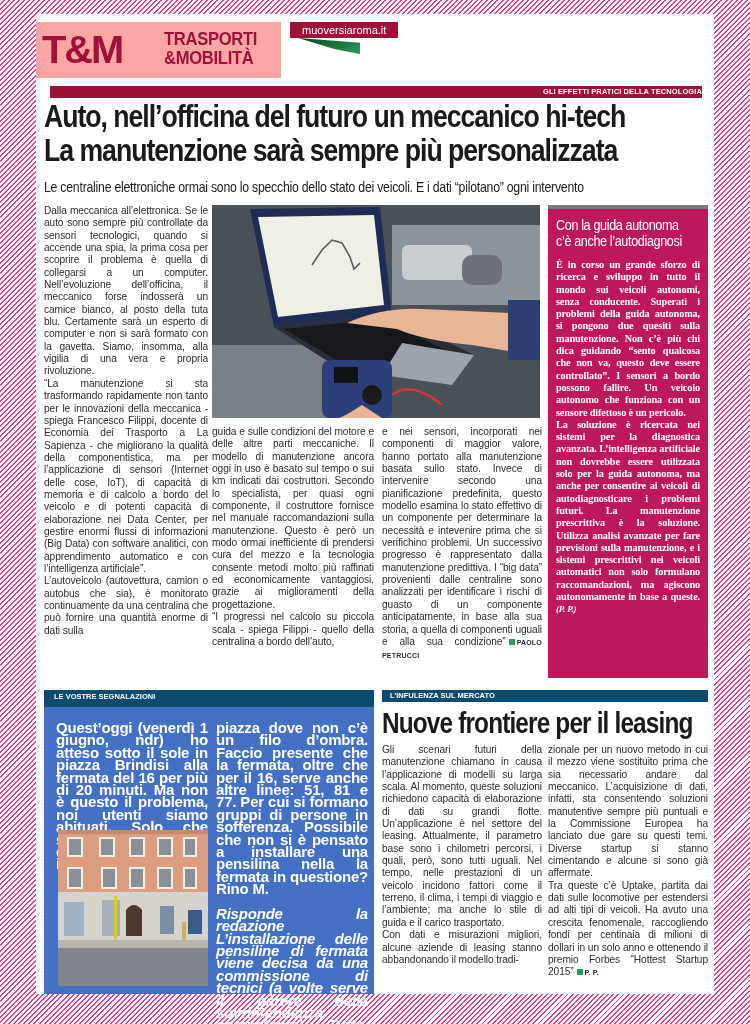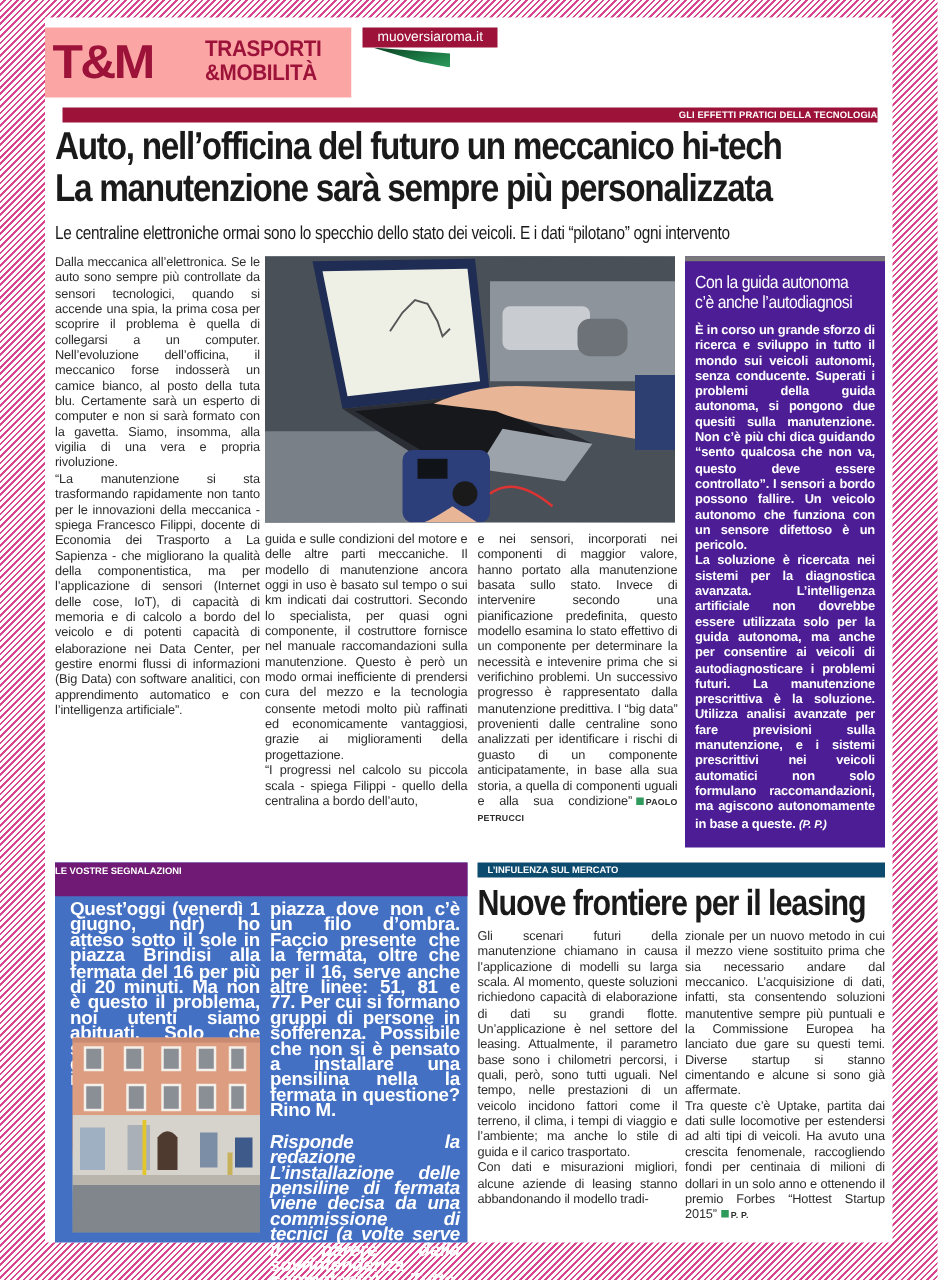--- a/index.html
+++ b/index.html
@@ -56,36 +56,36 @@
   .col1 { left: 8px; top: 191px; width: 164px; }
   .col2 { left: 176px; top: 412px; width: 162px; }
   .col3 { left: 346px; top: 412px; width: 160px; }
   .byline { font-size: 7px; font-weight: 700; letter-spacing: 0.2px; }
   .sq { display: inline-block; width: 6px; height: 6px; background: #2e9a5c; margin: 0 2px 0 3px; vertical-align: 0; }
   .photo-main {
     position: absolute; left: 176px; top: 191px; width: 328px; height: 213px; overflow: hidden;
     background: linear-gradient(135deg, #545c66 0%, #2f343b 40%, #6a707a 70%, #3a3f46 100%);
   }
   .sidebar {
-    position: absolute; left: 512px; top: 191px; width: 160px; height: 473px; background: #4c1d95;
+    position: absolute; left: 512px; top: 191px; width: 160px; height: 473px; background: #be185d;
     border-top: 4px solid #7a7a7a; color: #fff; padding: 8px 8px 12px 8px;
   }
   .sidebar h3 {
     font-size: 14px; line-height: 16px; font-weight: 400; letter-spacing: -0.4px; margin-bottom: 10px;
     transform: scaleX(0.9); transform-origin: left;
   }
   .sidebar .body {
-    font-size: 10.3px; line-height: 12.3px; font-weight: 700; text-align: justify; letter-spacing: -0.15px;
+    font-size: 10.3px; line-height: 12.3px; font-weight: 700; text-align: justify; letter-spacing: -0.15px; font-family: Liberation Serif, serif;
   }
   
   .letters-box {
     position: absolute; left: 8px; top: 676px; width: 330px; height: 304px; background: #4470c4; color: #fff;
   }
   .letters-kicker {
-    height: 27px; background: #701a75; font-size: 7.5px; font-weight: 700; line-height: 14px; 
+    height: 17px; background: #0c4a6e; font-size: 7.5px; font-weight: 700; line-height: 14px; padding-left: 10px;
   }
   .letters-col {
     position: absolute; font-size: 15px; line-height: 12.4px; font-weight: 700; text-align: justify; letter-spacing: -0.2px;
   }
   .lc1 { left: 12px; top: 32px; width: 152px; }
   .lc2 { left: 172px; top: 32px; width: 152px; }
   .reply-title { font-style: italic; font-weight: 700; margin-top: 12px; }
   .reply { font-style: italic; }
   .photo-street {
     position: absolute; left: 14px; top: 140px; width: 150px; height: 156px; overflow: hidden;
@@ -120,20 +120,21 @@
   <div class="kicker-bar">GLI EFFETTI PRATICI DELLA TECNOLOGIA</div>
   <div class="headline">
     <div>Auto, nell’officina del futuro un meccanico hi-tech</div>
     <div>La manutenzione sarà sempre più personalizzata</div>
   </div>
   <div class="subhead">Le centraline elettroniche ormai sono lo specchio dello stato dei veicoli. E i dati “pilotano” ogni intervento</div>
 
   <div class="col col1">
     <p>Dalla meccanica all’elettronica. Se le auto sono sempre più controllate da sensori tecnologici, quando si accende una spia, la prima cosa per scoprire il problema è quella di collegarsi a un computer. Nell’evoluzione dell’officina, il meccanico forse indosserà un camice bianco, al posto della tuta blu. Certamente sarà un esperto di computer e non si sarà formato con la gavetta. Siamo, insomma, alla vigilia di una vera e propria rivoluzione.</p>
     <p>“La manutenzione si sta trasformando rapidamente non tanto per le innovazioni della meccanica - spiega Francesco Filippi, docente di Economia dei Trasporto a La Sapienza - che migliorano la qualità della componentistica, ma per l’applicazione di sensori (Internet delle cose, IoT), di capacità di memoria e di calcolo a bordo del veicolo e di potenti capacità di elaborazione nei Data Center, per gestire enormi flussi di informazioni (Big Data) con software analitici, con apprendimento automatico e con l’intelligenza artificiale”.</p>
+    <p>L’autoveicolo (autovettura, camion o autobus che sia), è monitorato continuamente da una centralina che può fornire una quantità enorme di dati sulla</p>
   </div>
 
   <div class="photo-main" title="Meccanico che usa un computer portatile per la diagnostica di un'auto">
     <svg width="328" height="213" viewBox="0 0 328 213">
       <rect x="0" y="0" width="328" height="213" fill="#4a5058"></rect>
       <rect x="180" y="20" width="148" height="80" fill="#8e949b"></rect>
       <rect x="190" y="40" width="70" height="35" rx="6" fill="#c9ccd0"></rect>
       <rect x="250" y="50" width="40" height="30" rx="10" fill="#6d7278"></rect>
       <rect x="0" y="140" width="120" height="73" fill="#7a8088"></rect>
       <polygon points="38,4 168,2 180,110 62,122" fill="#1f2d55"></polygon>

